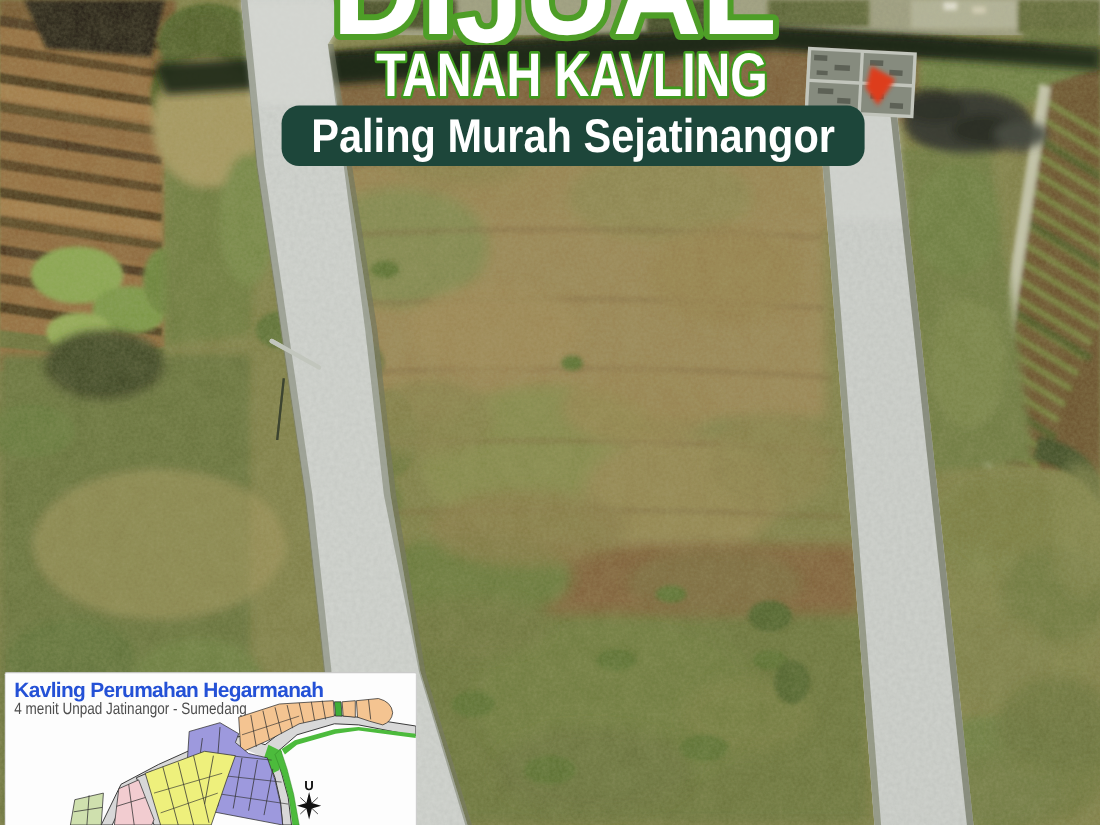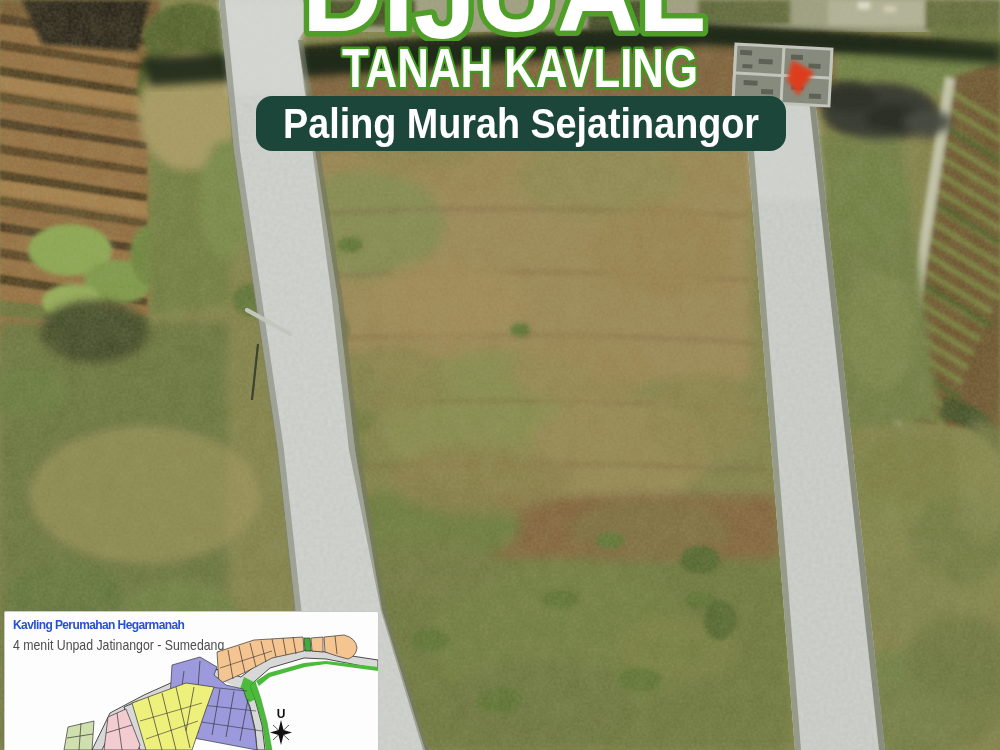--- a/index.html
+++ b/index.html
@@ -363,21 +363,21 @@
 </svg>
 <svg class="ovl" style="left:0;top:36px;" width="1000" height="60" viewBox="0 0 1000 60">
   <text x="520" y="51" text-anchor="middle" font-family="Liberation Sans, sans-serif" font-weight="bold" font-size="56" fill="#ffffff" stroke="#3f9b1e" stroke-width="5" paint-order="stroke" stroke-linejoin="round" textLength="356" lengthAdjust="spacingAndGlyphs">TANAH KAVLING</text>
 </svg>
 <div class="ovl" style="left:256px;top:96px;width:530px;height:55px;background:#1d463a;border-radius:16px;"></div>
 <svg class="ovl" style="left:256px;top:96px;" width="530" height="55" viewBox="0 0 530 55">
   <text x="265" y="42" text-anchor="middle" font-family="Liberation Sans, sans-serif" font-weight="bold" font-size="43" fill="#ffffff" textLength="476" lengthAdjust="spacingAndGlyphs">Paling Murah Sejatinangor</text>
 </svg>
 
 <div class="ovl" style="left:4px;top:611px;width:373px;height:139px;background:#fdfdfd;border-top:1px solid #c9c9c9;border-left:1px solid #c9c9c9;border-right:1px solid #c9c9c9;border-radius:2px 2px 0 0;"></div>
-<div class="ovl" style="left:13px;top:618px;width:360px;font-family:'Liberation Sans',sans-serif;font-weight:bold;font-size:12px;letter-spacing:-0.6px;color:#2451d6;">Kavling Perumahan Hegarmanah</div>
+<div class="ovl" style="left:13px;top:618px;width:360px;font-family:'Liberation Sans',sans-serif;font-weight:bold;font-size:19px;letter-spacing:-0.6px;color:#2451d6;">Kavling Perumahan Hegarmanah</div>
 <div class="ovl" style="left:13px;top:636px;width:300px;font-family:'Liberation Sans',sans-serif;font-size:15px;letter-spacing:0;color:#4d4d4d;transform:scaleX(0.82);transform-origin:0 0;">4 menit Unpad Jatinangor - Sumedang</div>
 <svg class="ovl" style="left:4px;top:611px;" width="374" height="139" viewBox="0 0 374 139">
 
   <path d="M88,139 L106,102 L140,84 L180,66 L212,58 L216,66 L186,74 L147,91 L114,105 L98,139 Z" fill="#d8d8d8" stroke="#222" stroke-width="0.8"></path>
 
   <path d="M212,58 L237,66 L260,48 L299,39 L322,41 L374,49 L374,58 L322,48 L300,47 L266,57 L243,77 L216,66 Z" fill="#d8d8d8" stroke="#222" stroke-width="0.8"></path>
 
   <path d="M239,77 L246,96 L251,118 L253,139 L261,139 L258,114 L252,92 L246,73 Z" fill="#d8d8d8" stroke="#222" stroke-width="0.8"></path>
 
   <path d="M210,58 L243,73 L250,92 L239,79 L214,68 Z" fill="#d8d8d8"></path>

